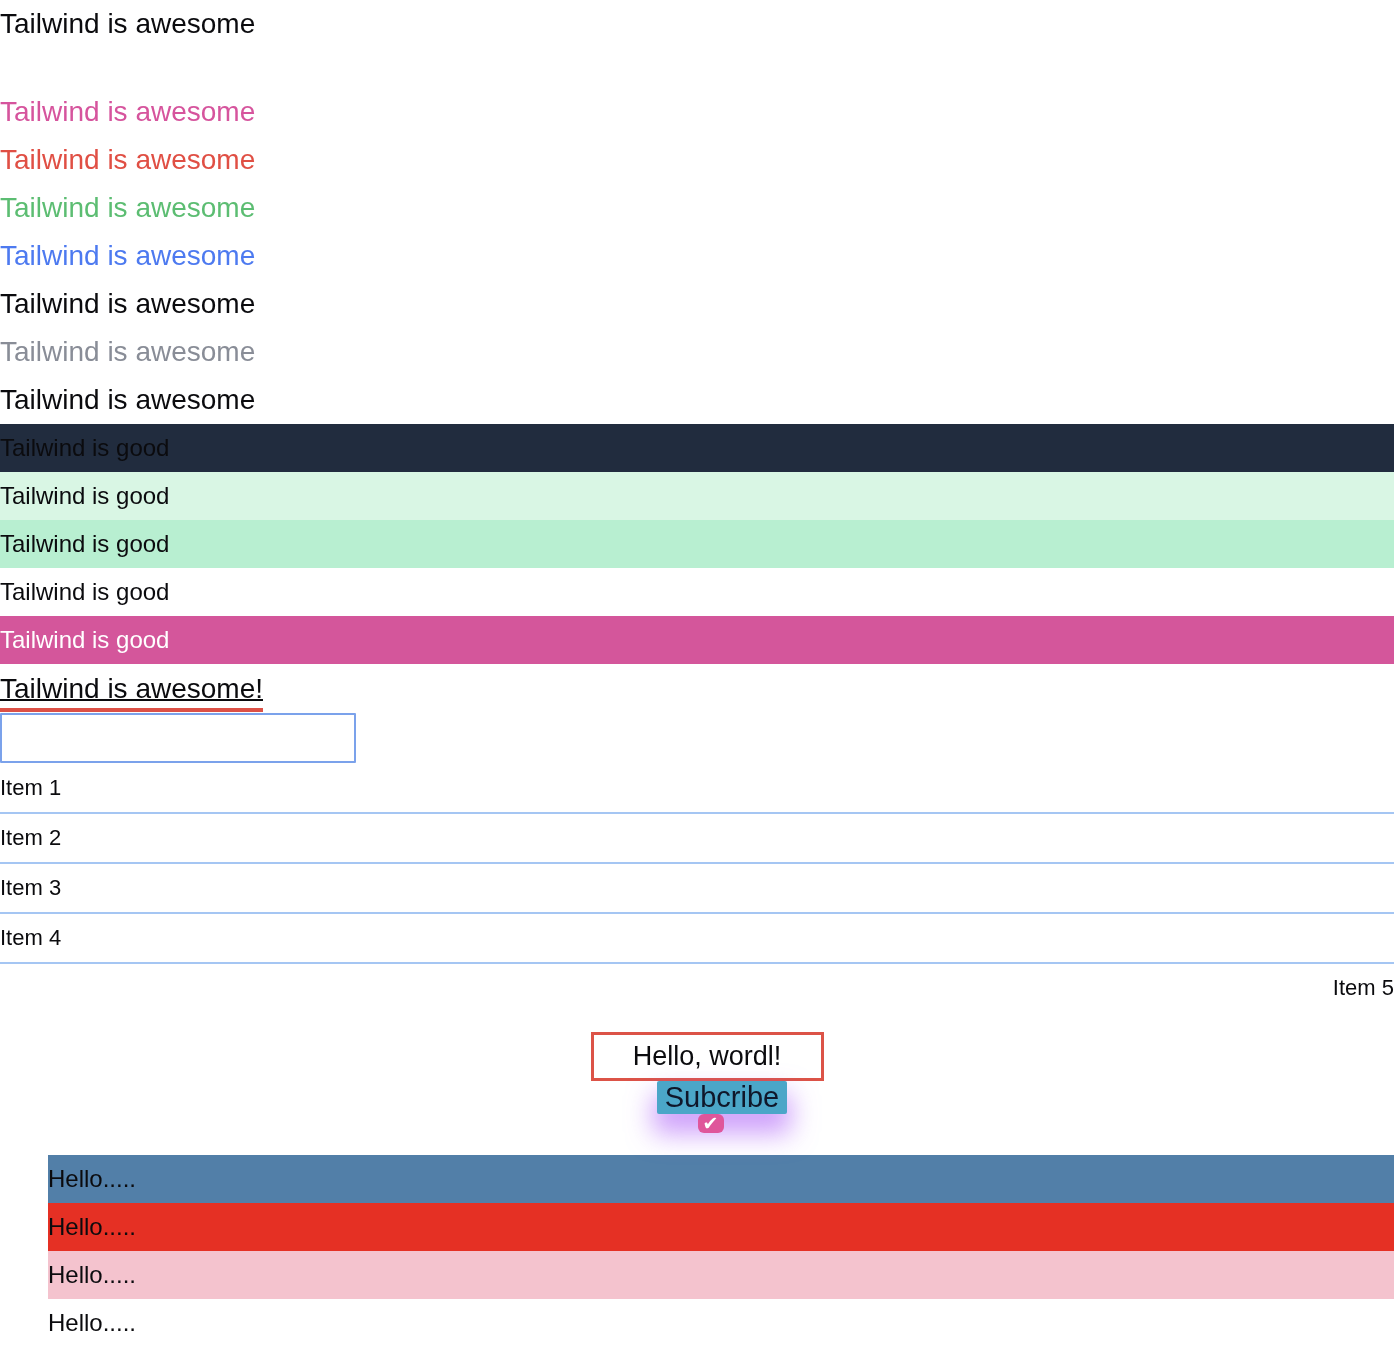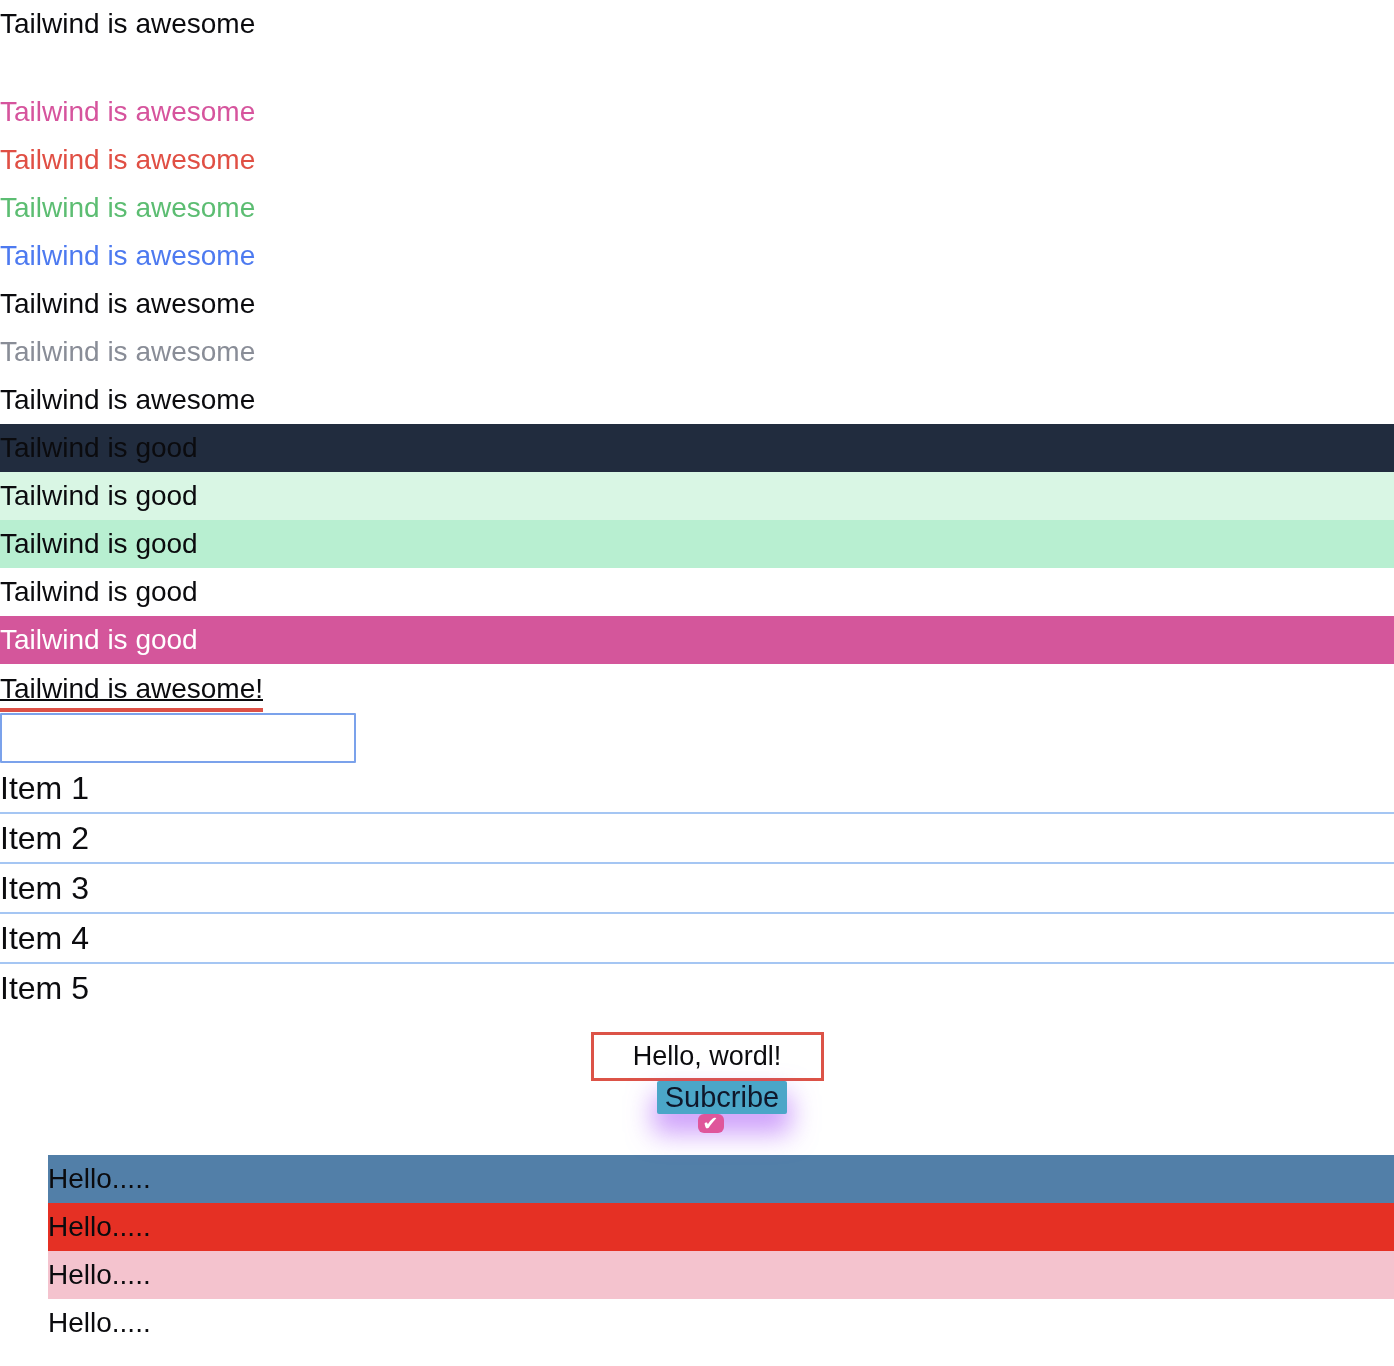--- a/index.html
+++ b/index.html
@@ -4,37 +4,37 @@
 <style>
   html,body{margin:0;padding:0;}
   body{
     width:1394px;height:1366px;overflow:hidden;background:#ffffff;
     font-family:"Liberation Sans","DejaVu Sans",sans-serif;
     color:#0b0b0e;
   }
   .line{font-size:28px;line-height:48px;white-space:nowrap;}
   .heading{font-size:28px;line-height:48px;}
   .spacer{height:40px;}
-  .bar{font-size:28px;line-height:48px;white-space:nowrap;}
+  .bar{font-size:24px;line-height:48px;white-space:nowrap;}
   .underline-row{height:48px;display:flex;align-items:flex-end;}
   .underline-row span{
     display:inline-block;font-size:28px;line-height:38px;
     text-decoration:underline;text-decoration-thickness:2px;
     border-bottom:4px solid #dd5146;margin-top:2px;
   }
   .text-input{
     display:block;box-sizing:border-box;width:356px;height:50px;
     border:2px solid #7ba2eb;border-radius:1px;outline:none;
     font-size:26px;padding:0 10px;margin:1px 0 0 0;background:#ffffff;
   }
   .item-list{margin:1px 0 0 0;padding:0;list-style:none;}
   .item-list li{
-    font-size:32px;line-height:48px;border-bottom:2px solid #a5c6f3;
+    font-size:22px;line-height:48px;border-bottom:2px solid #a5c6f3;
   }
-  .item-list li:last-child{border-bottom:none;}
+  .item-list li:last-child{border-bottom:none;text-align:right;}
   .hello-row{display:flex;align-items:center;margin:20px 0 0 20px;height:101px;flex-direction:column;}
   .hello-box{
     box-sizing:border-box;width:233px;height:101px;
     border:3px solid #dc5347;display:flex;align-items:center;justify-content:center;
     font-size:27px;background:#ffffff;
   }
   .subscribe-btn{
     margin-left:30px;height:48px;padding:0 8px;border:none;cursor:pointer;
     background:#4ba6c8;color:#0f172a;font-size:29px;border-radius:2px;
     font-family:"Liberation Sans","DejaVu Sans",sans-serif;

